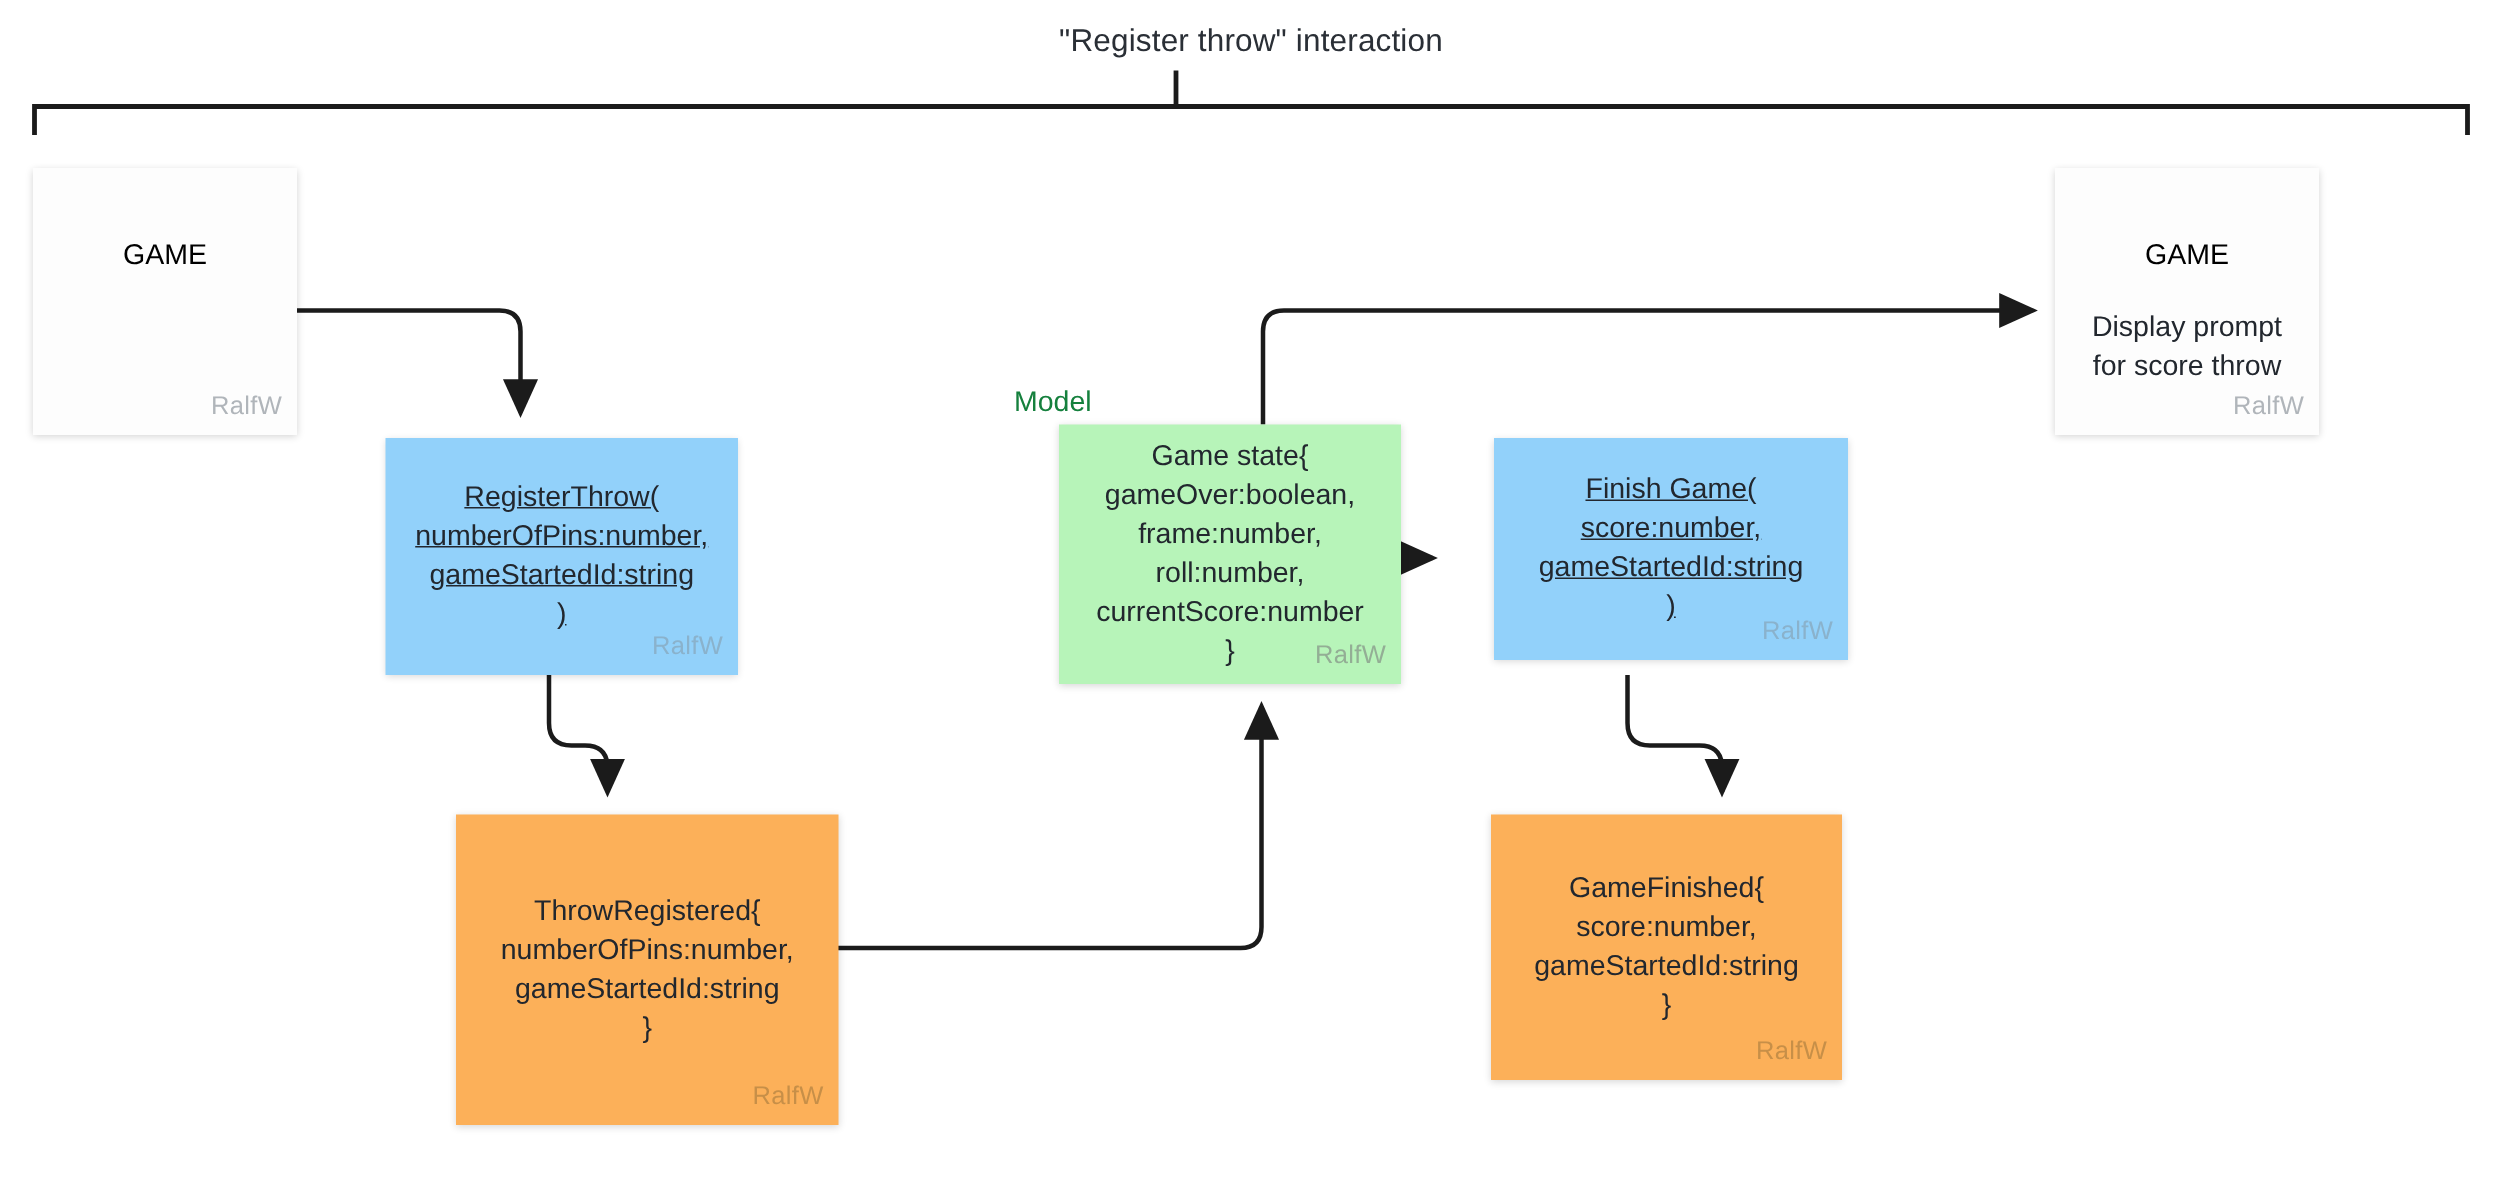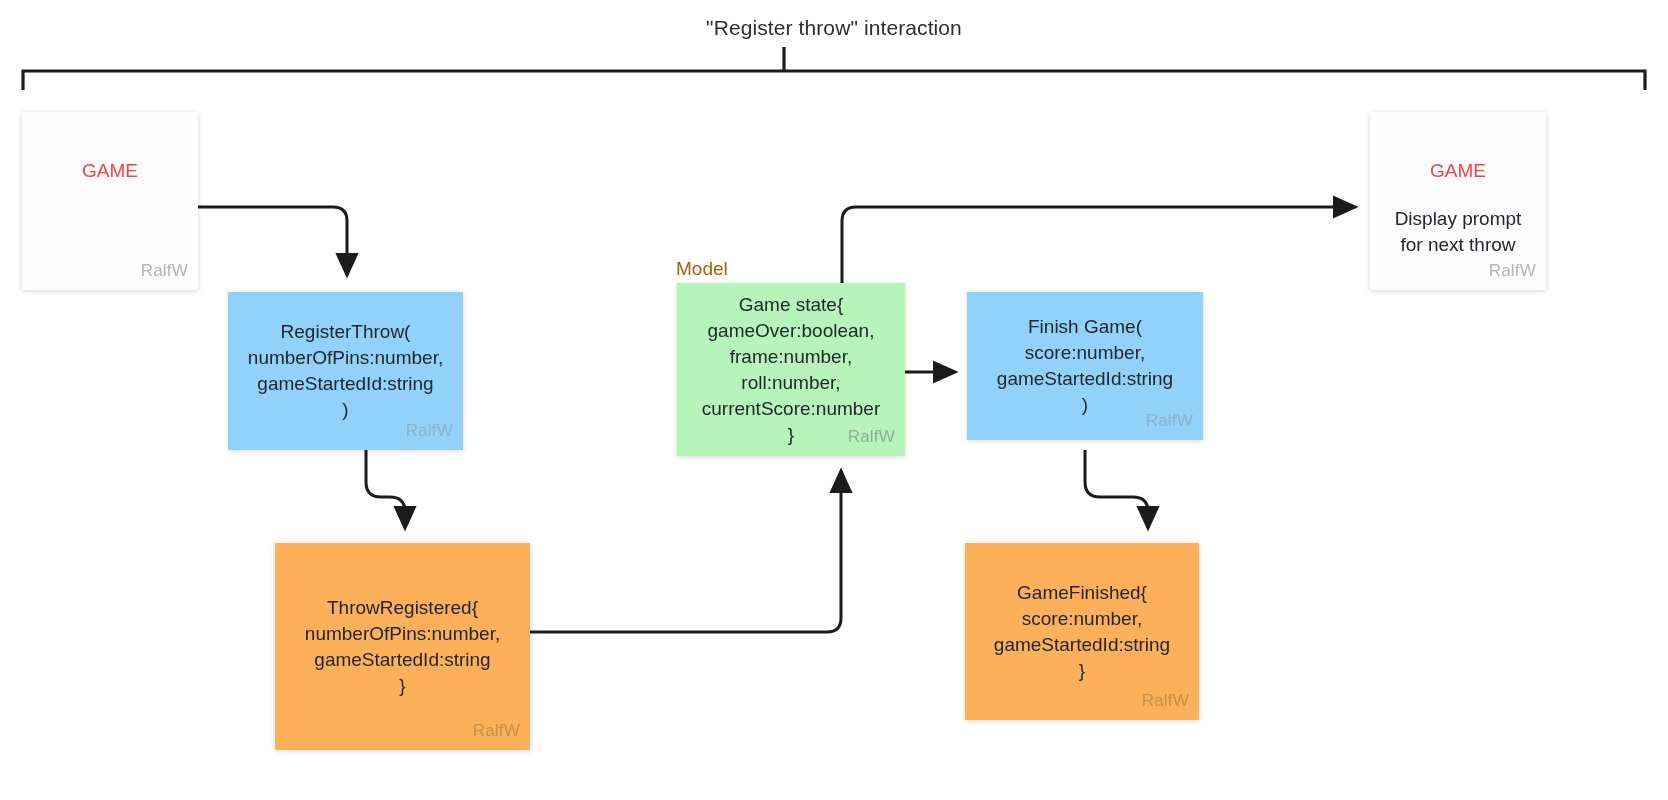--- a/index.html
+++ b/index.html
@@ -70,51 +70,52 @@
   
   .card {
     background: #fdfdfd;
     box-shadow: 0 1px 5px rgba(0,0,0,0.18);
     flex-direction: column;
     justify-content: flex-start;
     padding-top: 46px;
   }
   .card .card-title {
     font-size: 19px;
-    color: #ef4444;
+    color: #000000;
     margin-bottom: 22px;
   }
   .card .card-text {
     font-size: 19px;
     line-height: 26px;
     white-space: pre-line;
   }
 
   
   .sticky {
     box-shadow: 0 1px 5px rgba(0,0,0,0.16);
-  }
-  .sticky.blue   { background: #92d1fa; }
+    margin-left: 29px;
+  }
+  .sticky.blue   { background: #92d1fa; text-decoration: underline; }
   .sticky.green  { background: #b7f4b9; }
   .sticky.orange { background: #fcb059; }
 
   .sticky.green .attrib,
   .sticky.blue .attrib,
   .sticky.orange .attrib {
     color: #9aa0a4;
   }
   .sticky.orange .attrib { color: #c78f48; }
   .sticky.green  .attrib { color: #93ae95; }
   .sticky.blue   .attrib { color: #8ab2cc; }
 
   
   .swimlane-label {
     position: absolute;
     font-size: 19px;
-    color: #a16207;
+    color: #15803d;
   }
 </style>
 </head>
 <body>
 
 <div id="canvas">
 
   <div class="bracket-title">"Register throw" interaction</div>
 
   <svg class="svg-layer" viewBox="0 0 1668 800" width="1668" height="800">
@@ -187,17 +188,17 @@
     <div class="node-body">GameFinished{
 score:number,
 gameStartedId:string
 }</div>
     <div class="attrib">RalfW</div>
   </div>
 
   <div class="node card" style="left:1370px; top:112px; width:176px; height:178px;">
     <div class="card-title">GAME</div>
     <div class="card-text">Display prompt
-for next throw</div>
+for score throw</div>
     <div class="attrib">RalfW</div>
   </div>
 
 </div>
 
 </body></html>

